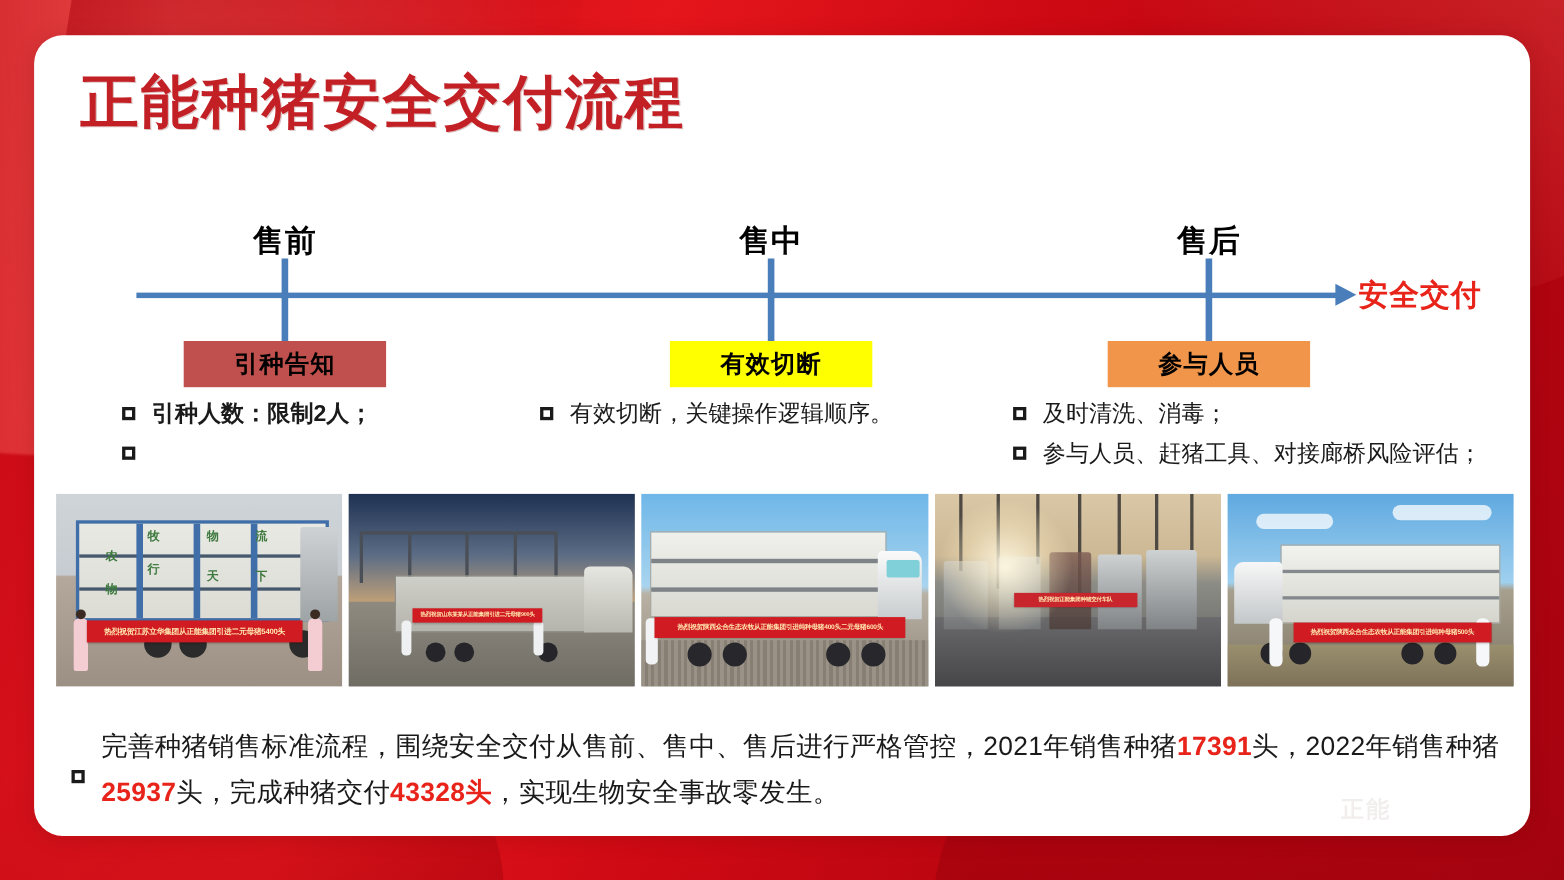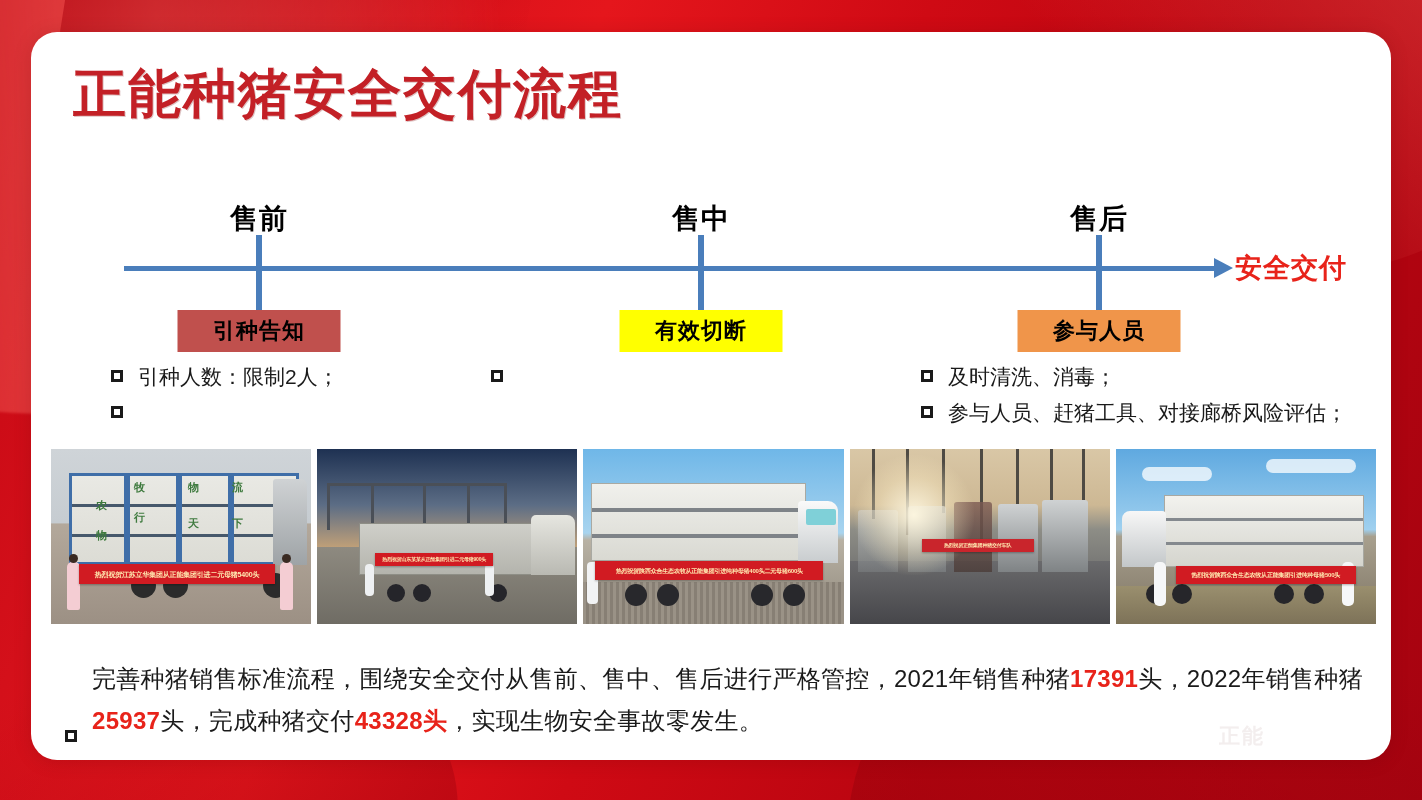--- a/index.html
+++ b/index.html
@@ -130,40 +130,40 @@
     font-weight: 900;
     color: #000000;
     white-space: nowrap;
     letter-spacing: 1px;
   }
   .node .stage-box {
     position: absolute;
     top: 278px; left: 0;
     transform: translateX(-50%);
     padding: 6px 0;
-    width: 163px;
+    width: 184px;
     text-align: center;
     font-size: 22px;
     font-weight: 900;
     color: #000000;
     letter-spacing: 1px;
     white-space: nowrap;
   }
   .stage-box.c0 { background: #c0504d; }
   .stage-box.c1 { background: #ffff00; }
   .stage-box.c2 { background: #f0954a; }
 
   
   #columns {
     position: absolute;
     left: 0; top: 330px;
     width: 1360px;
   }
   .col { position: absolute; top: 0; }
-  .col-0 { left: 80px; }
+  .col-0 { left: 80px; font-weight: bold; }
   .col-1 { left: 460px; }
   .col-2 { left: 890px; }
   .bullet-line {
     display: flex;
     align-items: flex-start;
     margin-bottom: 7px;
     white-space: nowrap;
   }
   .sq {
     display: inline-block;
@@ -282,21 +282,21 @@
   .p5 .grass { position: absolute; left: 0; right: 0; bottom: 0; height: 22%;
     background: linear-gradient(#9a8f6e,#7d7258); }
 
   
   #footer {
     position: absolute;
     left: 34px; top: 626px;
     width: 1300px;
   }
   #footer .sq { margin-top: 11px; }
-  .footer-row { display: flex; align-items: flex-end; }
+  .footer-row { display: flex; align-items: center; }
   .footer-text {
     font-size: 24px;
     line-height: 1.75;
     color: #1a1a1a;
     letter-spacing: 0.3px;
   }
   .hl { color: #e8231a; font-weight: 900; }
 </style>
 </head>
 <body>
@@ -348,20 +348,21 @@
           <span class="bullet-text">引种人数：限制2人；</span>
         </div>
         <div class="bullet-line">
           <span class="sq"></span>
         </div>
       </div>
 
       <div class="col col-1">
         <div class="bullet-line">
           <span class="sq"></span>
+          <span class="bullet-text">有效切断，关键操作逻辑顺序。</span>
         </div>
       </div>
 
       <div class="col col-2">
         <div class="bullet-line">
           <span class="sq"></span>
           <span class="bullet-text">及时清洗、消毒；</span>
         </div>
         <div class="bullet-line">
           <span class="sq"></span>

